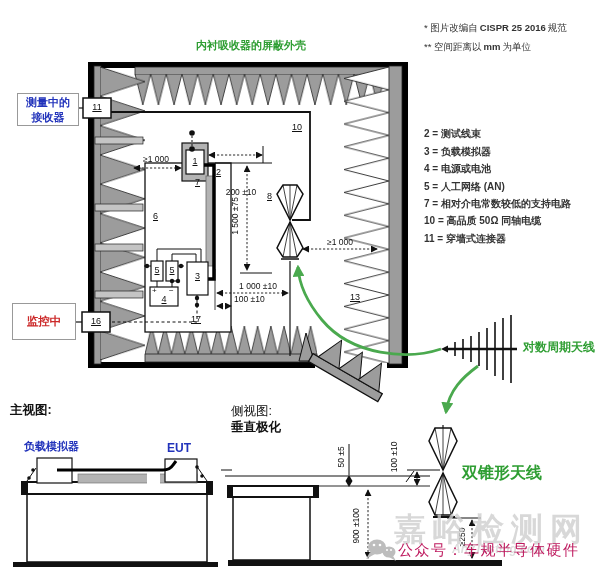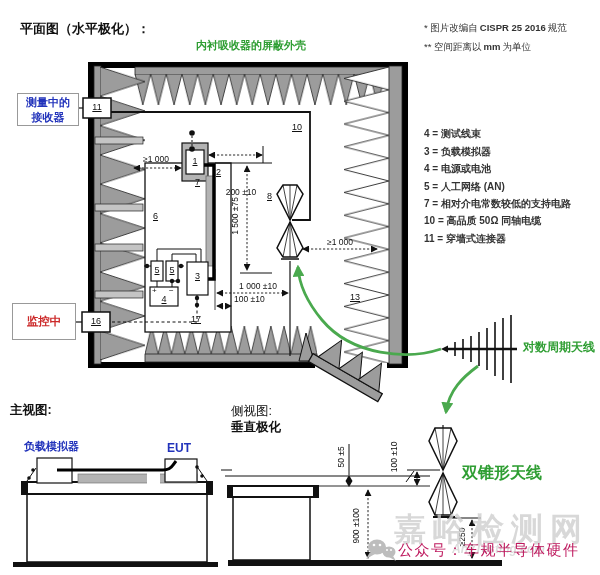--- a/index.html
+++ b/index.html
@@ -234,41 +234,40 @@
       <polygon points="370,552 366,559 375,554" fill="#bdbdbd"></polygon>
       <circle cx="374" cy="545" r="1.3" fill="#fff"></circle>
         <circle cx="380" cy="545" r="1.3" fill="#fff"></circle>
       <ellipse cx="389" cy="552" rx="6.5" ry="5.5" fill="#bdbdbd"></ellipse>
       <polygon points="393,556 396,561 389,557" fill="#bdbdbd"></polygon>
       <circle cx="387" cy="550" r="1" fill="#fff"></circle>
         <circle cx="391" cy="550" r="1" fill="#fff"></circle>
     </g>
   </svg>
 
-  <div class="lbl" style="left:20px;top:22px;font-size:13px;font-weight:bold;">平面图（水平极化）：</div>
 
   <div class="note" style="left:424px;top:22px;">
     <span>* 图片改编自</span><b>CISPR 25 2016</b><span>规范</span>
   </div>
   <div class="note" style="left:424px;top:41px;">
     <span>** 空间距离以</span><b>mm</b><span>为单位</span>
   </div>
 
   <div class="lbl green" style="left:196px;top:39px;font-size:11px;">内衬吸收器的屏蔽外壳</div>
 
   <div class="panelbox" style="left:17px;top:93px;width:60px;height:31px;">
     <span class="blue" style="font-size:11px;">测量中的</span>
     <span class="blue" style="font-size:11px;">接收器</span>
   </div>
   <div class="panelbox" style="left:12px;top:303px;width:62px;height:35px;text-align:center;">
     <span class="red" style="font-size:11.5px;">监控中</span>
   </div>
 
   <div>
-    <div class="legend-line" style="left:424px;top:127px;">4 = 测试线束</div>
+    <div class="legend-line" style="left:424px;top:127px;">2 = 测试线束</div>
     <div class="legend-line" style="left:424px;top:145px;">3 = 负载模拟器</div>
     <div class="legend-line" style="left:424px;top:162px;">4 = 电源或电池</div>
     <div class="legend-line" style="left:424px;top:180px;">5 = 人工网络 (AN)</div>
     <div class="legend-line" style="left:424px;top:197px;">7 = 相对介电常数较低的支持电路</div>
     <div class="legend-line" style="left:424px;top:214px;">10 = 高品质 50Ω 同轴电缆</div>
     <div class="legend-line" style="left:424px;top:232px;">11 = 穿墙式连接器</div>
   </div>
 
   <div class="lbl num ctr" style="left:83px;top:102px;width:28px;">11</div>
   <div class="lbl num ctr" style="left:82px;top:316px;width:28px;">16</div>

